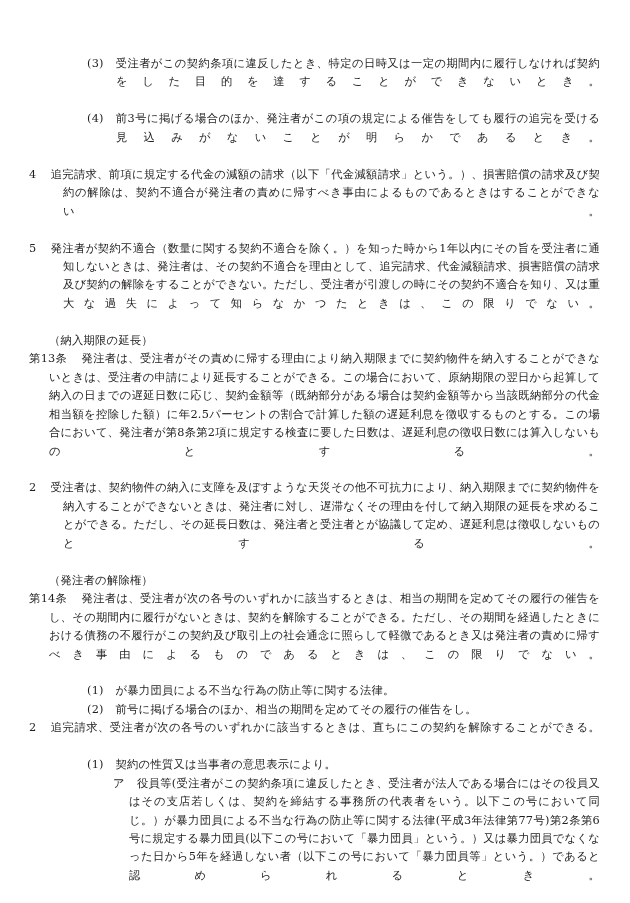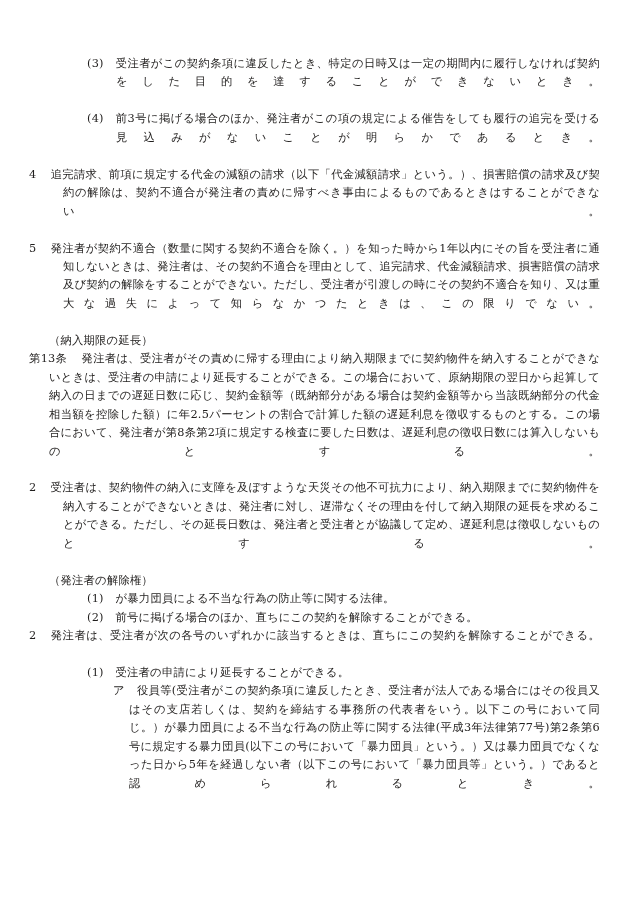--- a/index.html
+++ b/index.html
@@ -98,26 +98,27 @@
     <p class="para lv-item"><span class="lbl">5</span><span class="gap-lg"></span><span>発注者が契約不適合（数量に関する契約不適合を除く。）を知った時から1年以内にその旨を受注者に通知しないときは、発注者は、その契約不適合を理由として、追完請求、代金減額請求、損害賠償の請求及び契約の解除をすることができない。ただし、受注者が引渡しの時にその契約不適合を知り、又は重大な過失によって知らなかつたときは、この限りでない。</span></p>
 
     <p class="para lv-caption noexp"><span>（納入期限の延長）</span></p>
 
     <p class="para lv-article"><span class="lbl">第13条</span><span class="gap-lg"></span><span>発注者は、受注者がその責めに帰する理由により納入期限までに契約物件を納入することができないときは、受注者の申請により延長することができる。この場合において、原納期限の翌日から起算して納入の日までの遅延日数に応じ、契約金額等（既納部分がある場合は契約金額等から当該既納部分の代金相当額を控除した額）に年2.5パーセントの割合で計算した額の遅延利息を徴収するものとする。この場合において、発注者が第8条第2項に規定する検査に要した日数は、遅延利息の徴収日数には算入しないものとする。</span></p>
 
     <p class="para lv-item"><span class="lbl">2</span><span class="gap-lg"></span><span>受注者は、契約物件の納入に支障を及ぼすような天災その他不可抗力により、納入期限までに契約物件を納入することができないときは、発注者に対し、遅滞なくその理由を付して納入期限の延長を求めることができる。ただし、その延長日数は、発注者と受注者とが協議して定め、遅延利息は徴収しないものとする。</span></p>
 
     <p class="para lv-caption noexp"><span>（発注者の解除権）</span></p>
 
+    <p class="para lv-article"><span class="lbl">第14条</span><span class="gap-lg"></span><span>発注者は、受注者が次の各号のいずれかに該当するときは、相当の期間を定めてその履行の催告をし、その期間内に履行がないときは、契約を解除することができる。ただし、その期間を経過したときにおける債務の不履行がこの契約及び取引上の社会通念に照らして軽微であるとき又は発注者の責めに帰すべき事由によるものであるときは、この限りでない。</span></p>
 
     <p class="para lv-sub noexp"><span class="lbl">(1)</span><span class="gap-md"></span><span>が暴力団員による不当な行為の防止等に関する法律。</span></p>
 
-    <p class="para lv-sub noexp"><span class="lbl">(2)</span><span class="gap-md"></span><span>前号に掲げる場合のほか、直ちにこの契約を解除することができる。</span></p>
+    <p class="para lv-sub noexp"><span class="lbl">(2)</span><span class="gap-md"></span><span>前号に掲げる場合のほか、相当の期間を定めてその履行の催告をし。</span></p>
 
-    <p class="para lv-item"><span class="lbl">2</span><span class="gap-lg"></span><span>発注者は、受注者が次の各号のいずれかに該当するときは、直ちにこの契約を解除することができる。</span></p>
+    <p class="para lv-item"><span class="lbl">2</span><span class="gap-lg"></span><span>追完請求、受注者が次の各号のいずれかに該当するときは、直ちにこの契約を解除することができる。</span></p>
 
-    <p class="para lv-sub noexp"><span class="lbl">(1)</span><span class="gap-md"></span><span>受注者の申請により延長することができる。</span></p>
+    <p class="para lv-sub noexp"><span class="lbl">(1)</span><span class="gap-md"></span><span>契約の性質又は当事者の意思表示により。</span></p>
 
 
     <p class="para lv-subsub"><span class="lbl">ア</span><span class="gap-md"></span><span>役員等(受注者がこの契約条項に違反したとき、受注者が法人である場合にはその役員又はその支店若しくは、契約を締結する事務所の代表者をいう。以下この号において同じ。）が暴力団員による不当な行為の防止等に関する法律(平成3年法律第77号)第2条第6号に規定する暴力団員(以下この号において「暴力団員」という。）又は暴力団員でなくなった日から5年を経過しない者（以下この号において「暴力団員等」という。）であると認められるとき。</span></p>
 
   </div>
 </div>
 
 </body></html>

